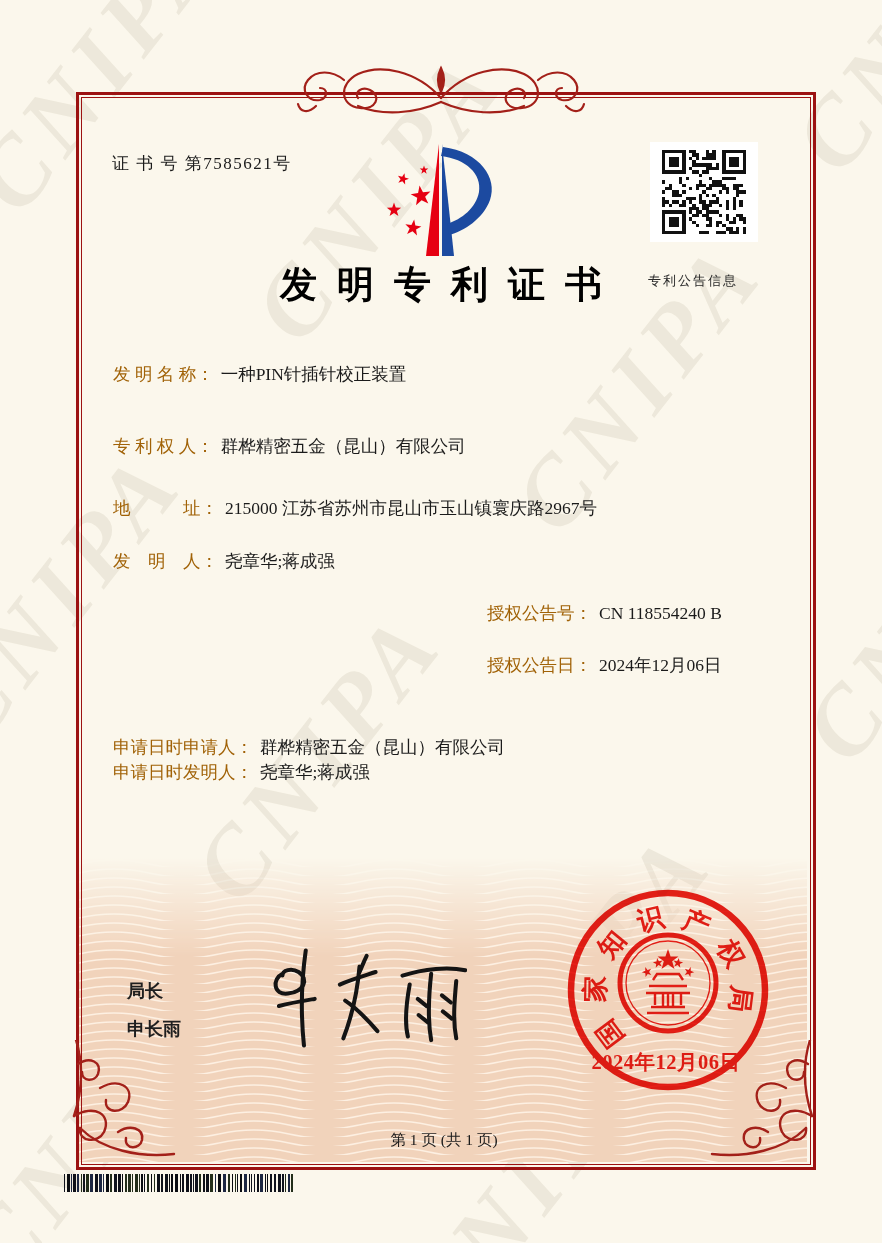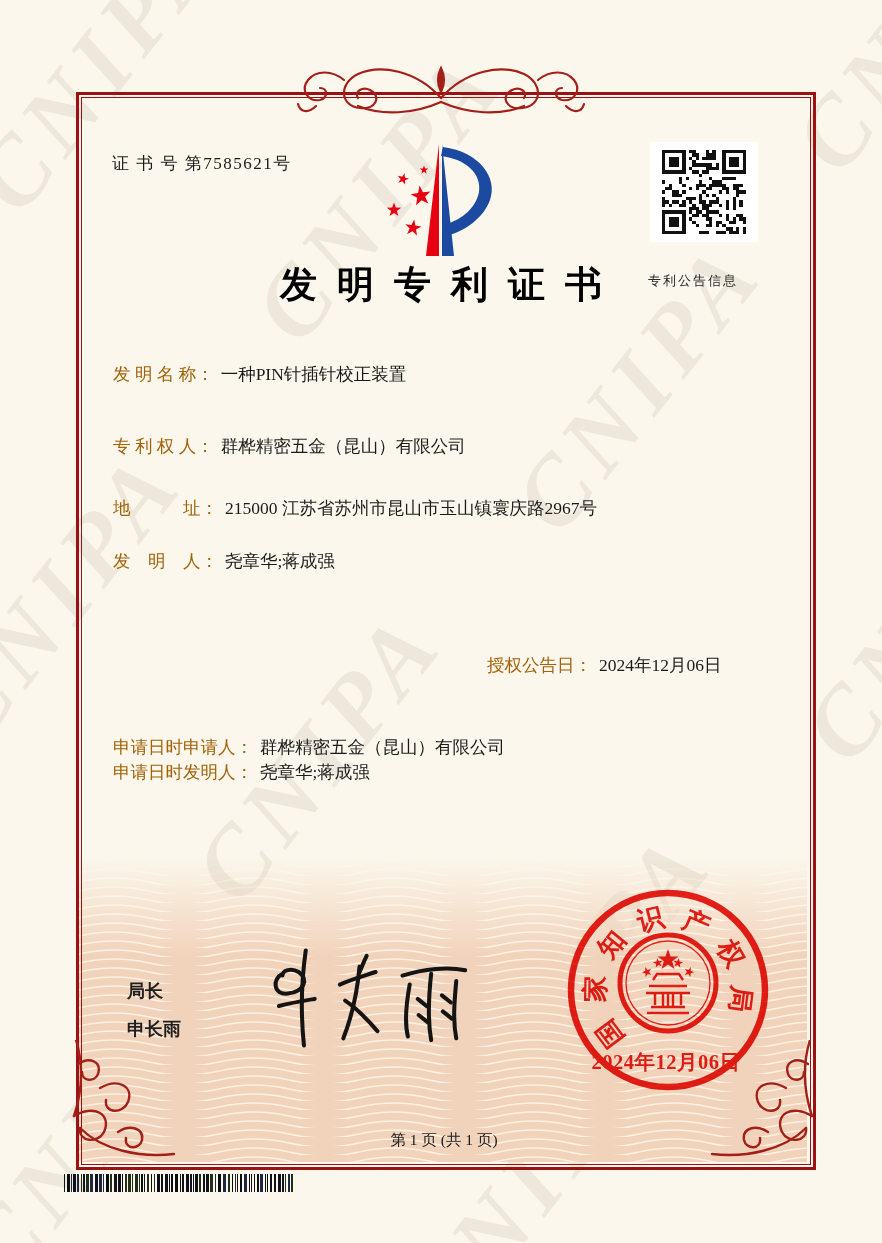--- a/index.html
+++ b/index.html
@@ -340,20 +340,21 @@
   <div class="row r2">
     <span class="lbl">专 利 权 人：</span><span class="val">群桦精密五金（昆山）有限公司</span>
   </div>
   <div class="row r3">
     <span class="lbl">地　　　址：</span><span class="val">215000 江苏省苏州市昆山市玉山镇寰庆路2967号</span>
   </div>
   <div class="row r4">
     <span class="lbl">发　明　人：</span><span class="val">尧章华;蒋成强</span>
   </div>
   <div class="row r5">
+    <span class="rcol"><span class="lbl">授权公告号：</span><span class="val">CN 118554240 B</span></span>
   </div>
   <div class="row r6">
     <span class="rcol"><span class="lbl">授权公告日：</span><span class="val">2024年12月06日</span></span>
   </div>
   <div class="row r7">
     <span class="lbl">申请日时申请人：</span><span class="val">群桦精密五金（昆山）有限公司</span>
   </div>
   <div class="row r8">
     <span class="lbl">申请日时发明人：</span><span class="val">尧章华;蒋成强</span>
   </div>

